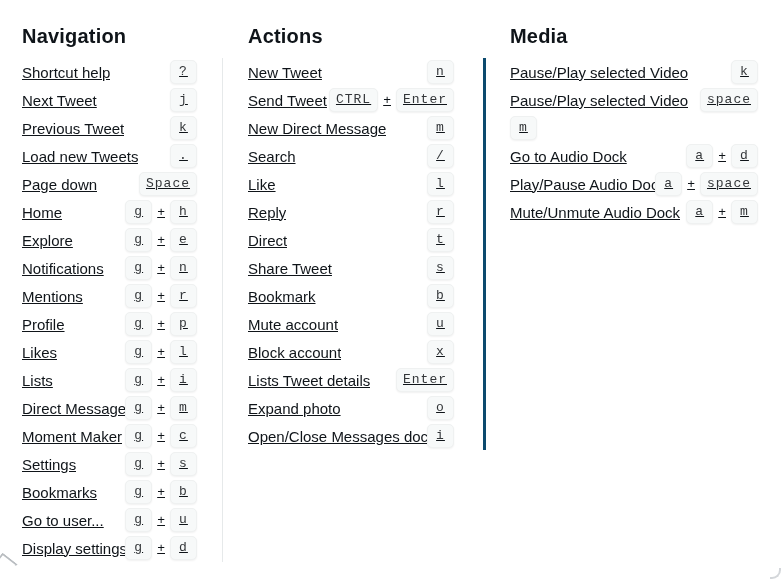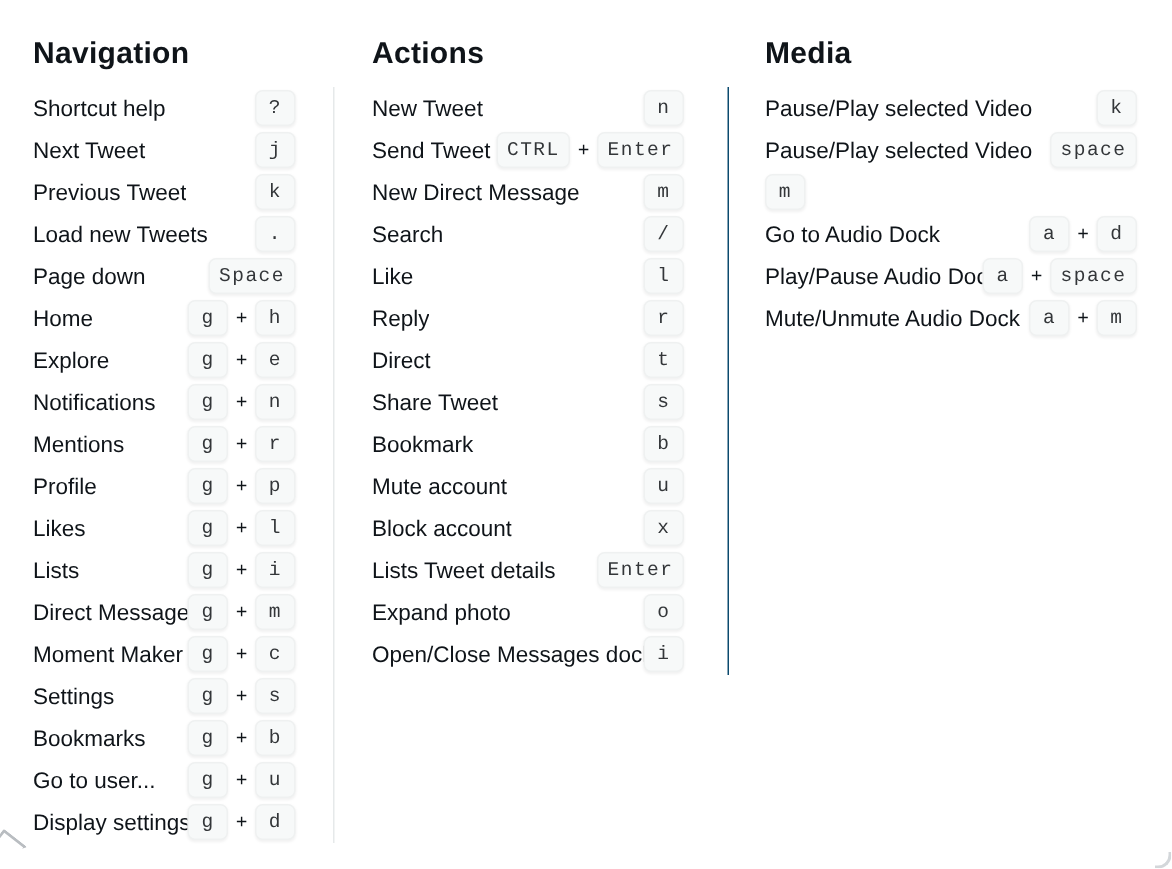--- a/index.html
+++ b/index.html
@@ -26,28 +26,29 @@
     font-weight: 700;
     margin: 0;
     letter-spacing: 0.2px;
   }
   ul.shortcut-list {
     list-style: none;
     margin: 11px 0 0 0;
     padding: 0;
   }
   .col-0 ul.shortcut-list { padding-right: 25px; border-right: 1px solid #e6e9ea; }
-  .col-1 ul.shortcut-list { padding-right: 29px; border-right: 1px solid #0c4a6e; }
+  .col-1 ul.shortcut-list { padding-right: 29px; border-right: 3px solid #0c4a6e; }
   .col-2 ul.shortcut-list { padding-right: 23px; }
   li.shortcut-row {
     height: 28px;
     display: flex;
     align-items: center;
     justify-content: space-between;
     white-space: nowrap;
+    text-decoration: underline;
   }
   .shortcut-label {
     font-size: 15px;
     color: #0f1419;
     overflow: hidden;
   }
   .keys {
     display: flex;
     align-items: center;
     gap: 5px;

